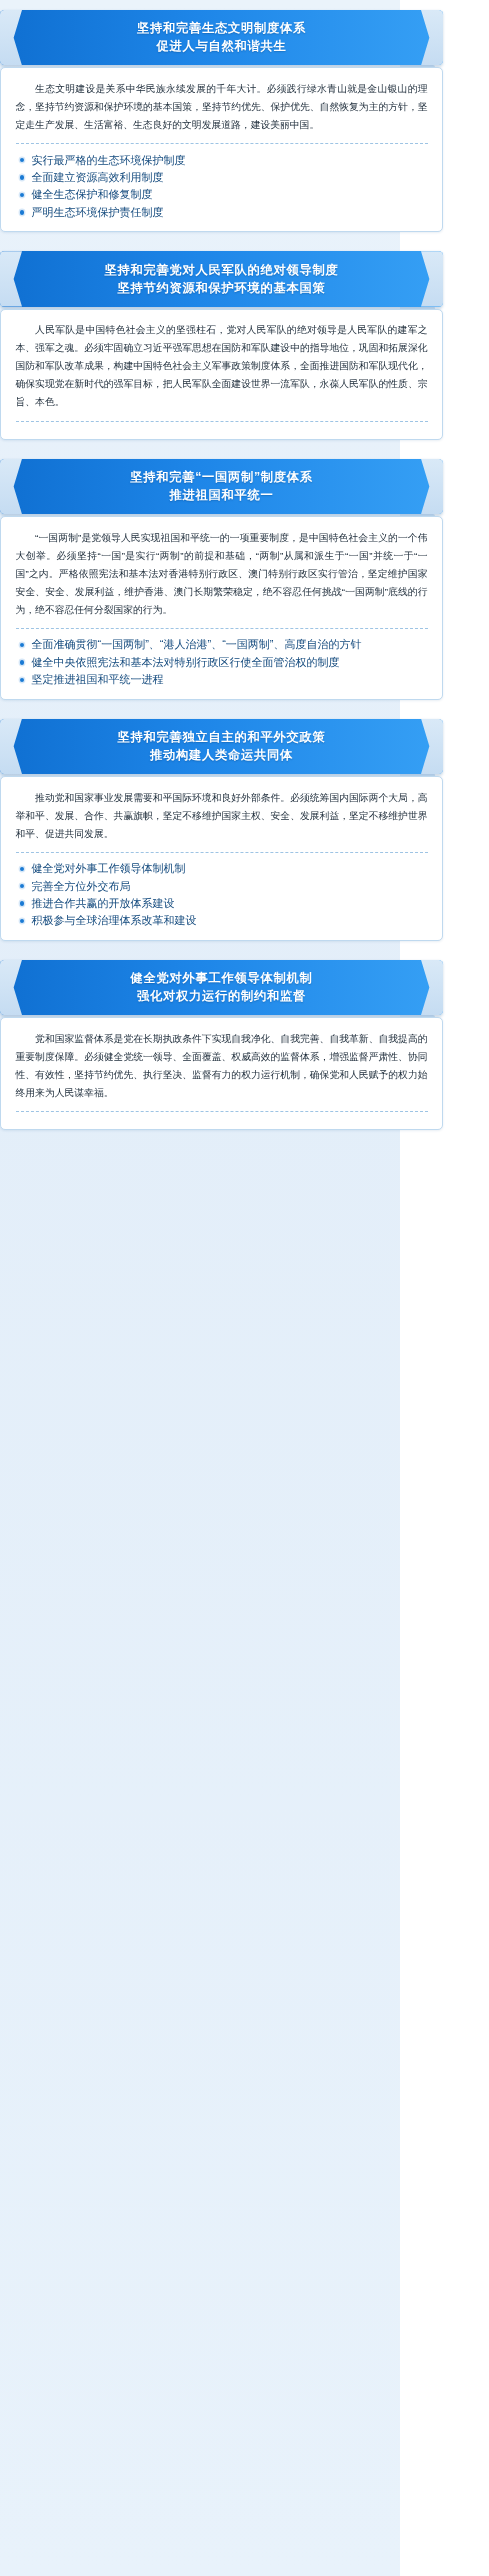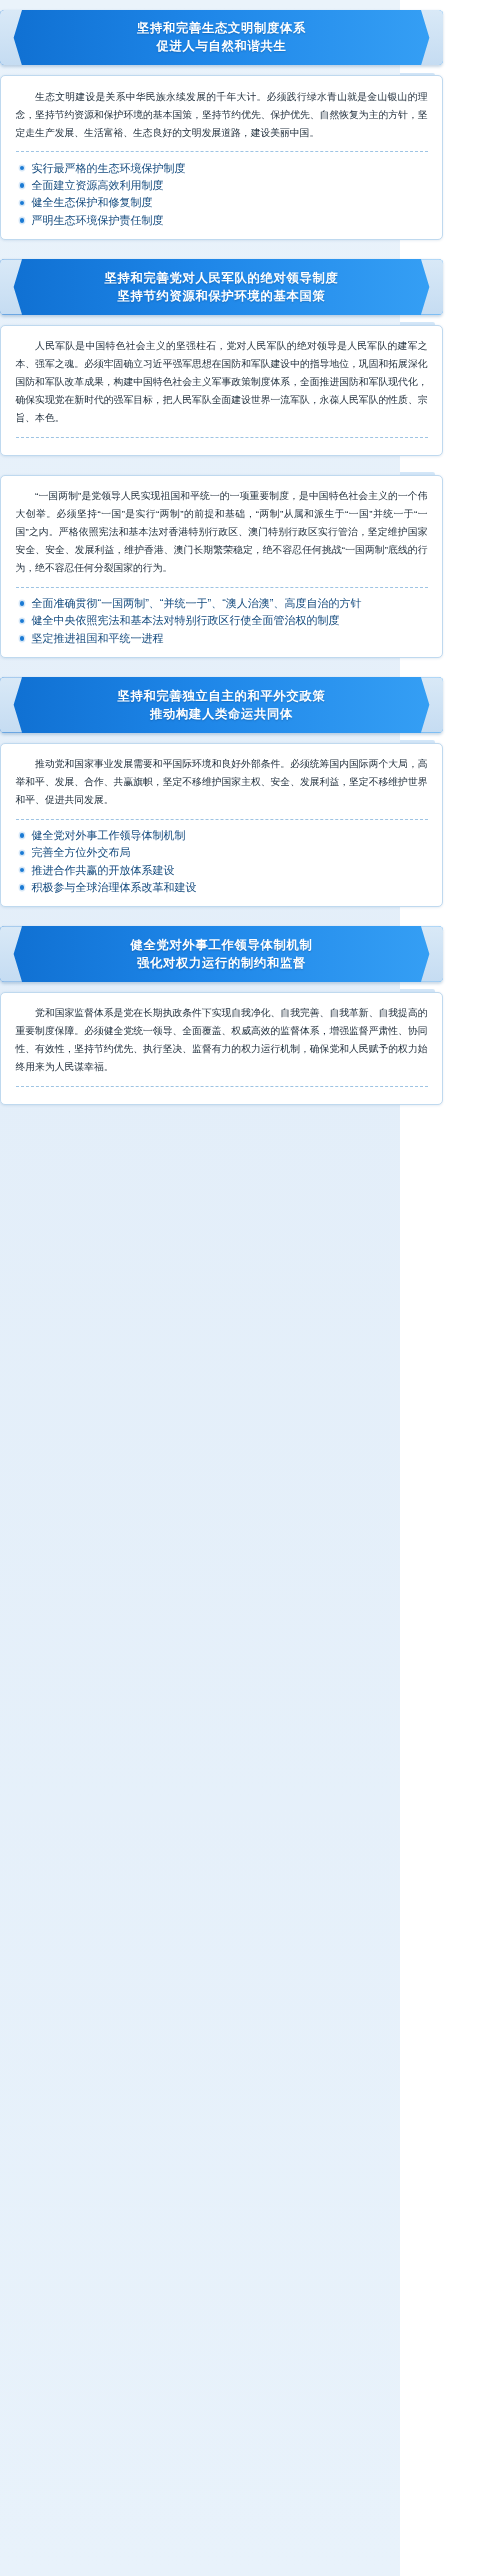--- a/index.html
+++ b/index.html
@@ -57,21 +57,21 @@
     color: #ffffff;
     font-size: 12.3px;
     font-weight: bold;
     letter-spacing: 0.7px;
     line-height: 18px;
     text-shadow: 0 0.7px 1.4px rgba(0, 60, 120, 0.35);
   }
   
   .card {
     position: relative;
-    margin-top: 10px;
+    margin-top: 2px;
     background: #ffffff;
     border: 0.7px solid #bfd9ef;
     border-radius: 5px;
     padding: 11.6px 14.5px 10px 14.5px;
     box-sizing: border-box;
     box-shadow: 0 0.7px 2.2px rgba(30, 90, 150, 0.10);
   }
   .card::before {
     content: "";
     position: absolute;
@@ -148,25 +148,29 @@
       <div class="banner-line">坚持和完善党对人民军队的绝对领导制度</div>
       <div class="banner-line">坚持节约资源和保护环境的基本国策</div>
     </div>
     <div class="card">
       <p class="paragraph">人民军队是中国特色社会主义的坚强柱石，党对人民军队的绝对领导是人民军队的建军之本、强军之魂。必须牢固确立习近平强军思想在国防和军队建设中的指导地位，巩固和拓展深化国防和军队改革成果，构建中国特色社会主义军事政策制度体系，全面推进国防和军队现代化，确保实现党在新时代的强军目标，把人民军队全面建设世界一流军队，永葆人民军队的性质、宗旨、本色。</p>
       <div class="divider"></div>
     </div>
   </div>
 
   <div class="section">
+    <div class="banner">
+      <div class="banner-line">坚持和完善“一国两制”制度体系</div>
+      <div class="banner-line">推进祖国和平统一</div>
+    </div>
     <div class="card">
       <p class="paragraph">“一国两制”是党领导人民实现祖国和平统一的一项重要制度，是中国特色社会主义的一个伟大创举。必须坚持“一国”是实行“两制”的前提和基础，“两制”从属和派生于“一国”并统一于“一国”之内。严格依照宪法和基本法对香港特别行政区、澳门特别行政区实行管治，坚定维护国家安全、安全、发展利益，维护香港、澳门长期繁荣稳定，绝不容忍任何挑战“一国两制”底线的行为，绝不容忍任何分裂国家的行为。</p>
       <div class="divider"></div>
       <ul class="bullets">
-        <li class="bullet">全面准确贯彻“一国两制”、“并统一于”、“澳人治澳”、高度自治的方针</li>
+        <li class="bullet">全面准确贯彻“一国两制”、“港人治港”、“一国两制”、高度自治的方针</li>
         <li class="bullet">健全中央依照宪法和基本法对特别行政区行使全面管治权的制度</li>
         <li class="bullet">坚定推进祖国和平统一进程</li>
       </ul>
     </div>
   </div>
 
   <div class="section">
     <div class="banner">
       <div class="banner-line">坚持和完善独立自主的和平外交政策</div>
       <div class="banner-line">推动构建人类命运共同体</div>

